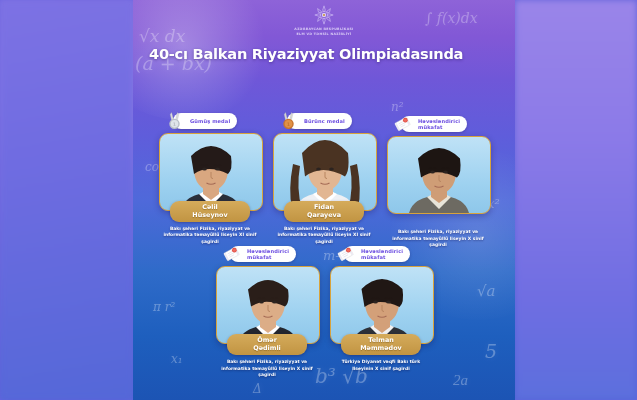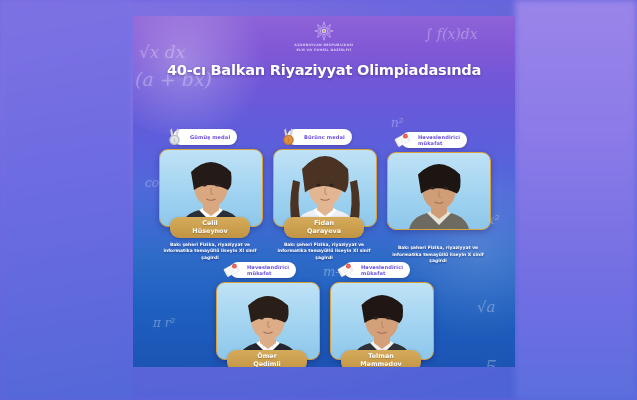--- a/index.html
+++ b/index.html
@@ -24,21 +24,21 @@
     filter:blur(3px);
   }
   .backdrop-left{
     position:absolute;left:0;top:0;width:133px;bottom:0;
     background:linear-gradient(170deg,#7d72e4 0%,#6f6ce1 40%,#5468d8 100%);
     filter:blur(3px);
   }
 
   
   .poster{
-    position:absolute;left:133px;top:16px;width:382px;height:351px;
+    position:absolute;left:133px;top:0;width:382px;height:400px;
     overflow:hidden;
     background:
       linear-gradient(180deg,
         #8e63d8 0%,
         #8258d6 9%,
         #6f57d8 20%,
         #5f5ddb 34%,
         #4f69da 50%,
         #2f6bc9 68%,
         #1e5fbe 84%,
@@ -63,21 +63,21 @@
     display:block;margin:0 auto 1px;width:22px;height:22px;opacity:.92;
   }
   .ministry-l1,.ministry-l2{
     display:block;color:#e9e0fb;font-size:3.2px;letter-spacing:.35px;
     line-height:4.6px;font-weight:700;opacity:.85;
   }
 
   
   .headline{
     position:absolute;top:44px;left:16px;right:16px;z-index:6;
-    text-align:center;color:#ffffff;font-weight:800;
+    color:#ffffff;font-weight:800;
     font-size:14.6px;line-height:19px;letter-spacing:-.25px;
     text-shadow:0 1px 3px rgba(40,20,90,.45);
   }
   .headline span{display:block;}
 
   
   .row{position:absolute;left:0;right:0;display:flex;justify-content:center;gap:12px;z-index:5;}
   .row-1{top:108px;}
   .row-2{top:238px;}
 

